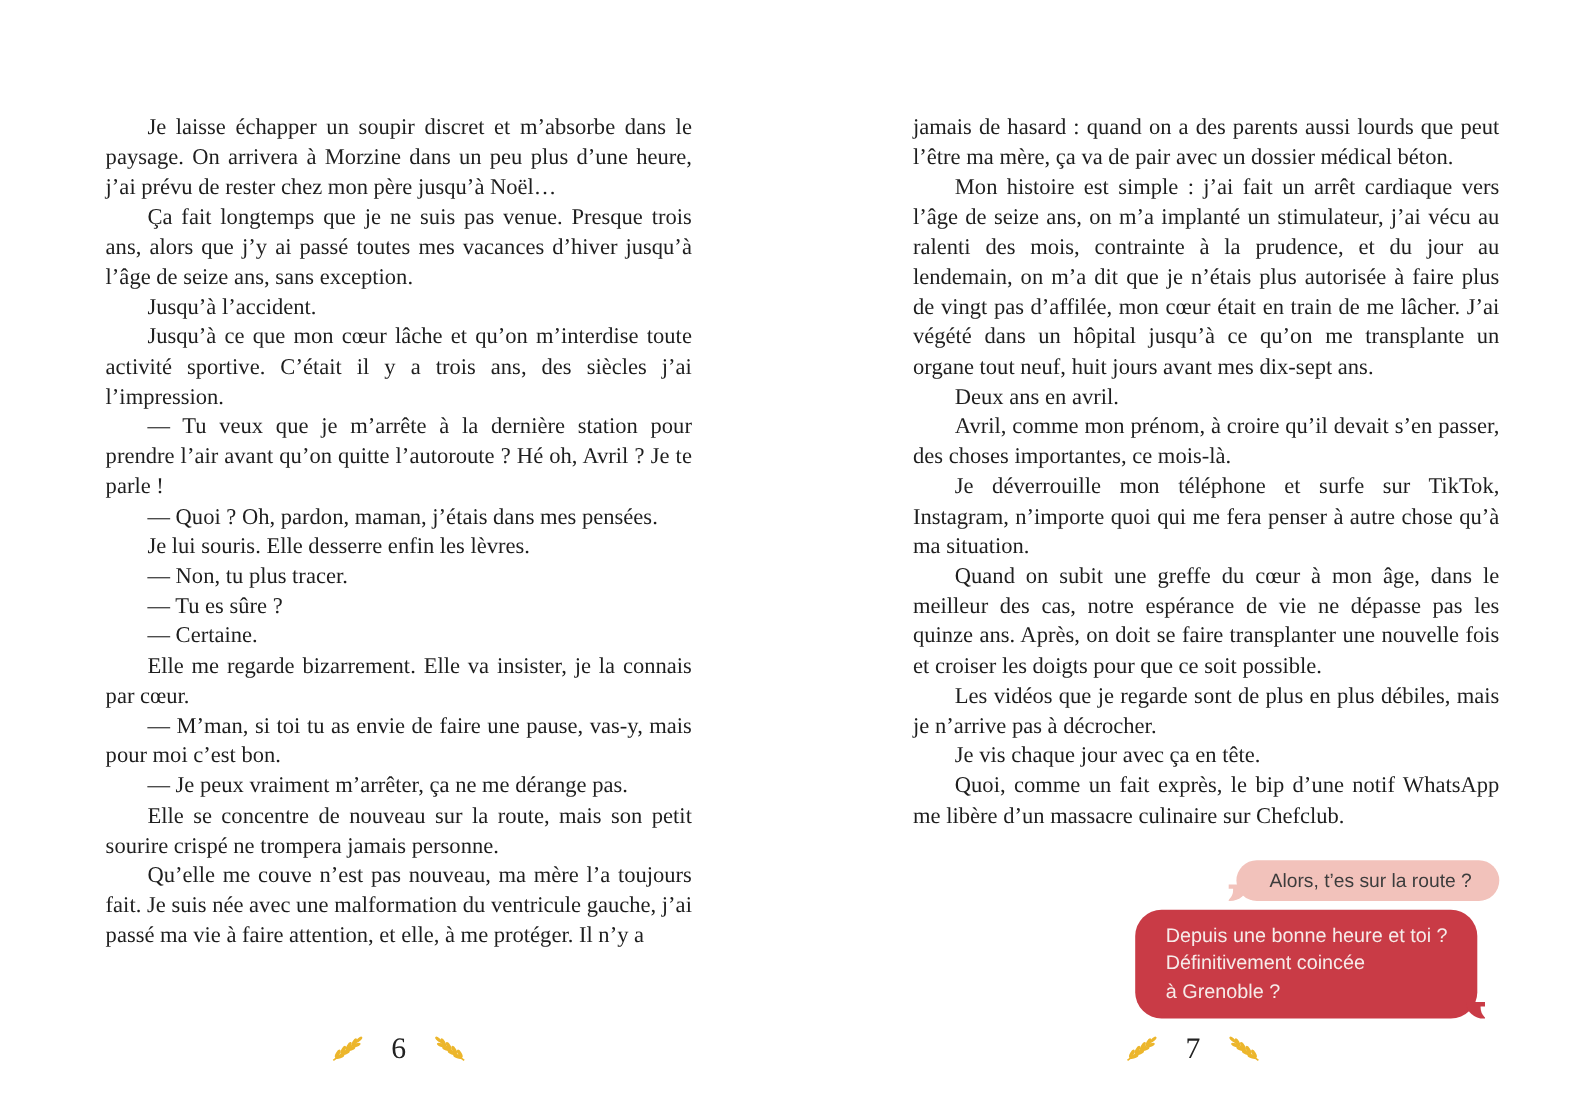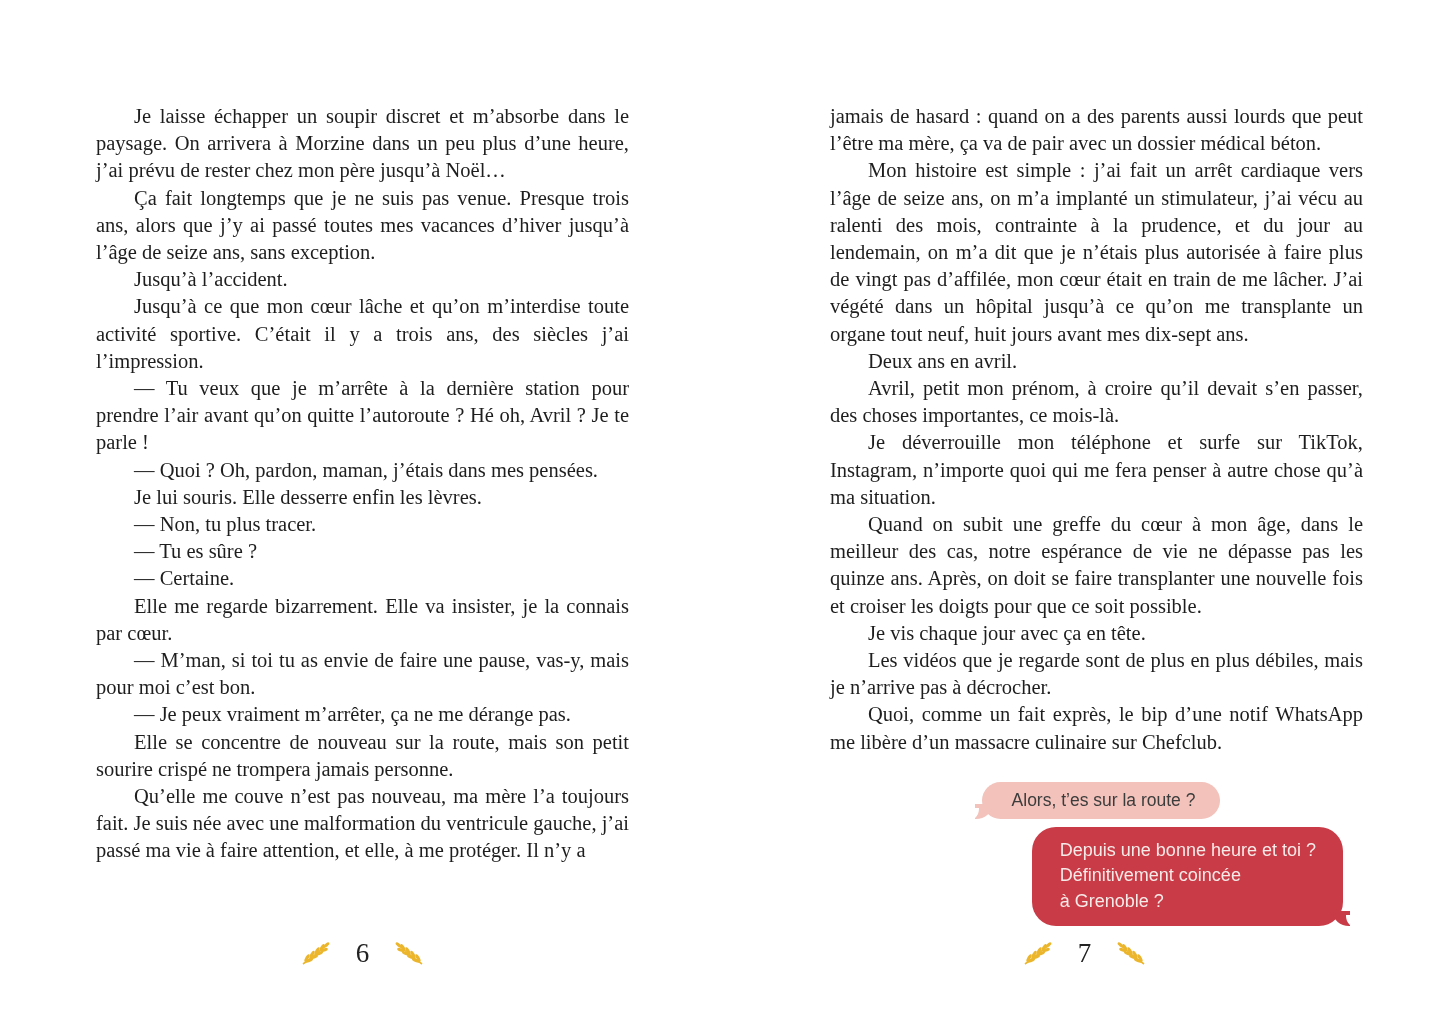--- a/index.html
+++ b/index.html
@@ -34,21 +34,21 @@
     text-indent: 38px;
     color: #1e1e1e;
   }
   .page-col p.no-indent { text-indent: 0; }
 
   
   .chat {
     margin-top: 26px;
     font-family: "Liberation Sans", sans-serif;
   }
-  .bubble-row-in  { display: flex; justify-content: center; }
+  .bubble-row-in  { display: flex; justify-content: flex-end; }
   .bubble-row-out { display: flex; justify-content: flex-end; margin-top: 8px; padding-right: 20px; }
 
   .bubble-in {
     position: relative;
     display: inline-block;
     margin-left: 9px;
     background: #f2c2bb;
     color: #3c3c3c;
     font-size: 17.5px;
     line-height: 21px;
@@ -150,25 +150,25 @@
     <p>— M’man, si toi tu as envie de faire une pause, vas-y, mais pour moi c’est bon.</p>
     <p>— Je peux vraiment m’arrêter, ça ne me dérange pas.</p>
     <p>Elle se concentre de nouveau sur la route, mais son petit sourire crispé ne trompera jamais personne.</p>
     <p>Qu’elle me couve n’est pas nouveau, ma mère l’a toujours fait. Je suis née avec une malformation du ventricule gauche, j’ai passé ma vie à faire attention, et elle, à me protéger. Il n’y a</p>
   </div>
 
   <div class="page-col right">
     <p class="no-indent">jamais de hasard : quand on a des parents aussi lourds que peut l’être ma mère, ça va de pair avec un dossier médical béton.</p>
     <p>Mon histoire est simple : j’ai fait un arrêt cardiaque vers l’âge de seize ans, on m’a implanté un stimulateur, j’ai vécu au ralenti des mois, contrainte à la prudence, et du jour au lendemain, on m’a dit que je n’étais plus autorisée à faire plus de vingt pas d’affilée, mon cœur était en train de me lâcher. J’ai végété dans un hôpital jusqu’à ce qu’on me transplante un organe tout neuf, huit jours avant mes dix-sept ans.</p>
     <p>Deux ans en avril.</p>
-    <p>Avril, petit mon prénom, à croire qu’il devait s’en passer, des choses importantes, ce mois-là.</p>
+    <p>Avril, comme mon prénom, à croire qu’il devait s’en passer, des choses importantes, ce mois-là.</p>
     <p>Je déverrouille mon téléphone et surfe sur TikTok, Instagram, n’importe quoi qui me fera penser à autre chose qu’à ma situation.</p>
     <p>Quand on subit une greffe du cœur à mon âge, dans le meilleur des cas, notre espérance de vie ne dépasse pas les quinze ans. Après, on doit se faire transplanter une nouvelle fois et croiser les doigts pour que ce soit possible.</p>
+    <p>Les vidéos que je regarde sont de plus en plus débiles, mais je n’arrive pas à décrocher.</p>
     <p>Je vis chaque jour avec ça en tête.</p>
-    <p>Les vidéos que je regarde sont de plus en plus débiles, mais je n’arrive pas à décrocher.</p>
     <p>Quoi, comme un fait exprès, le bip d’une notif WhatsApp me libère d’un massacre culinaire sur Chefclub.</p>
 
     <div class="chat">
       <div class="bubble-row-in">
         <span class="bubble-in">Alors, t’es sur la route ?</span>
       </div>
       <div class="bubble-row-out">
         <span class="bubble-out">Depuis une bonne heure et toi ?
 Définitivement coincée
 à Grenoble ?</span>

